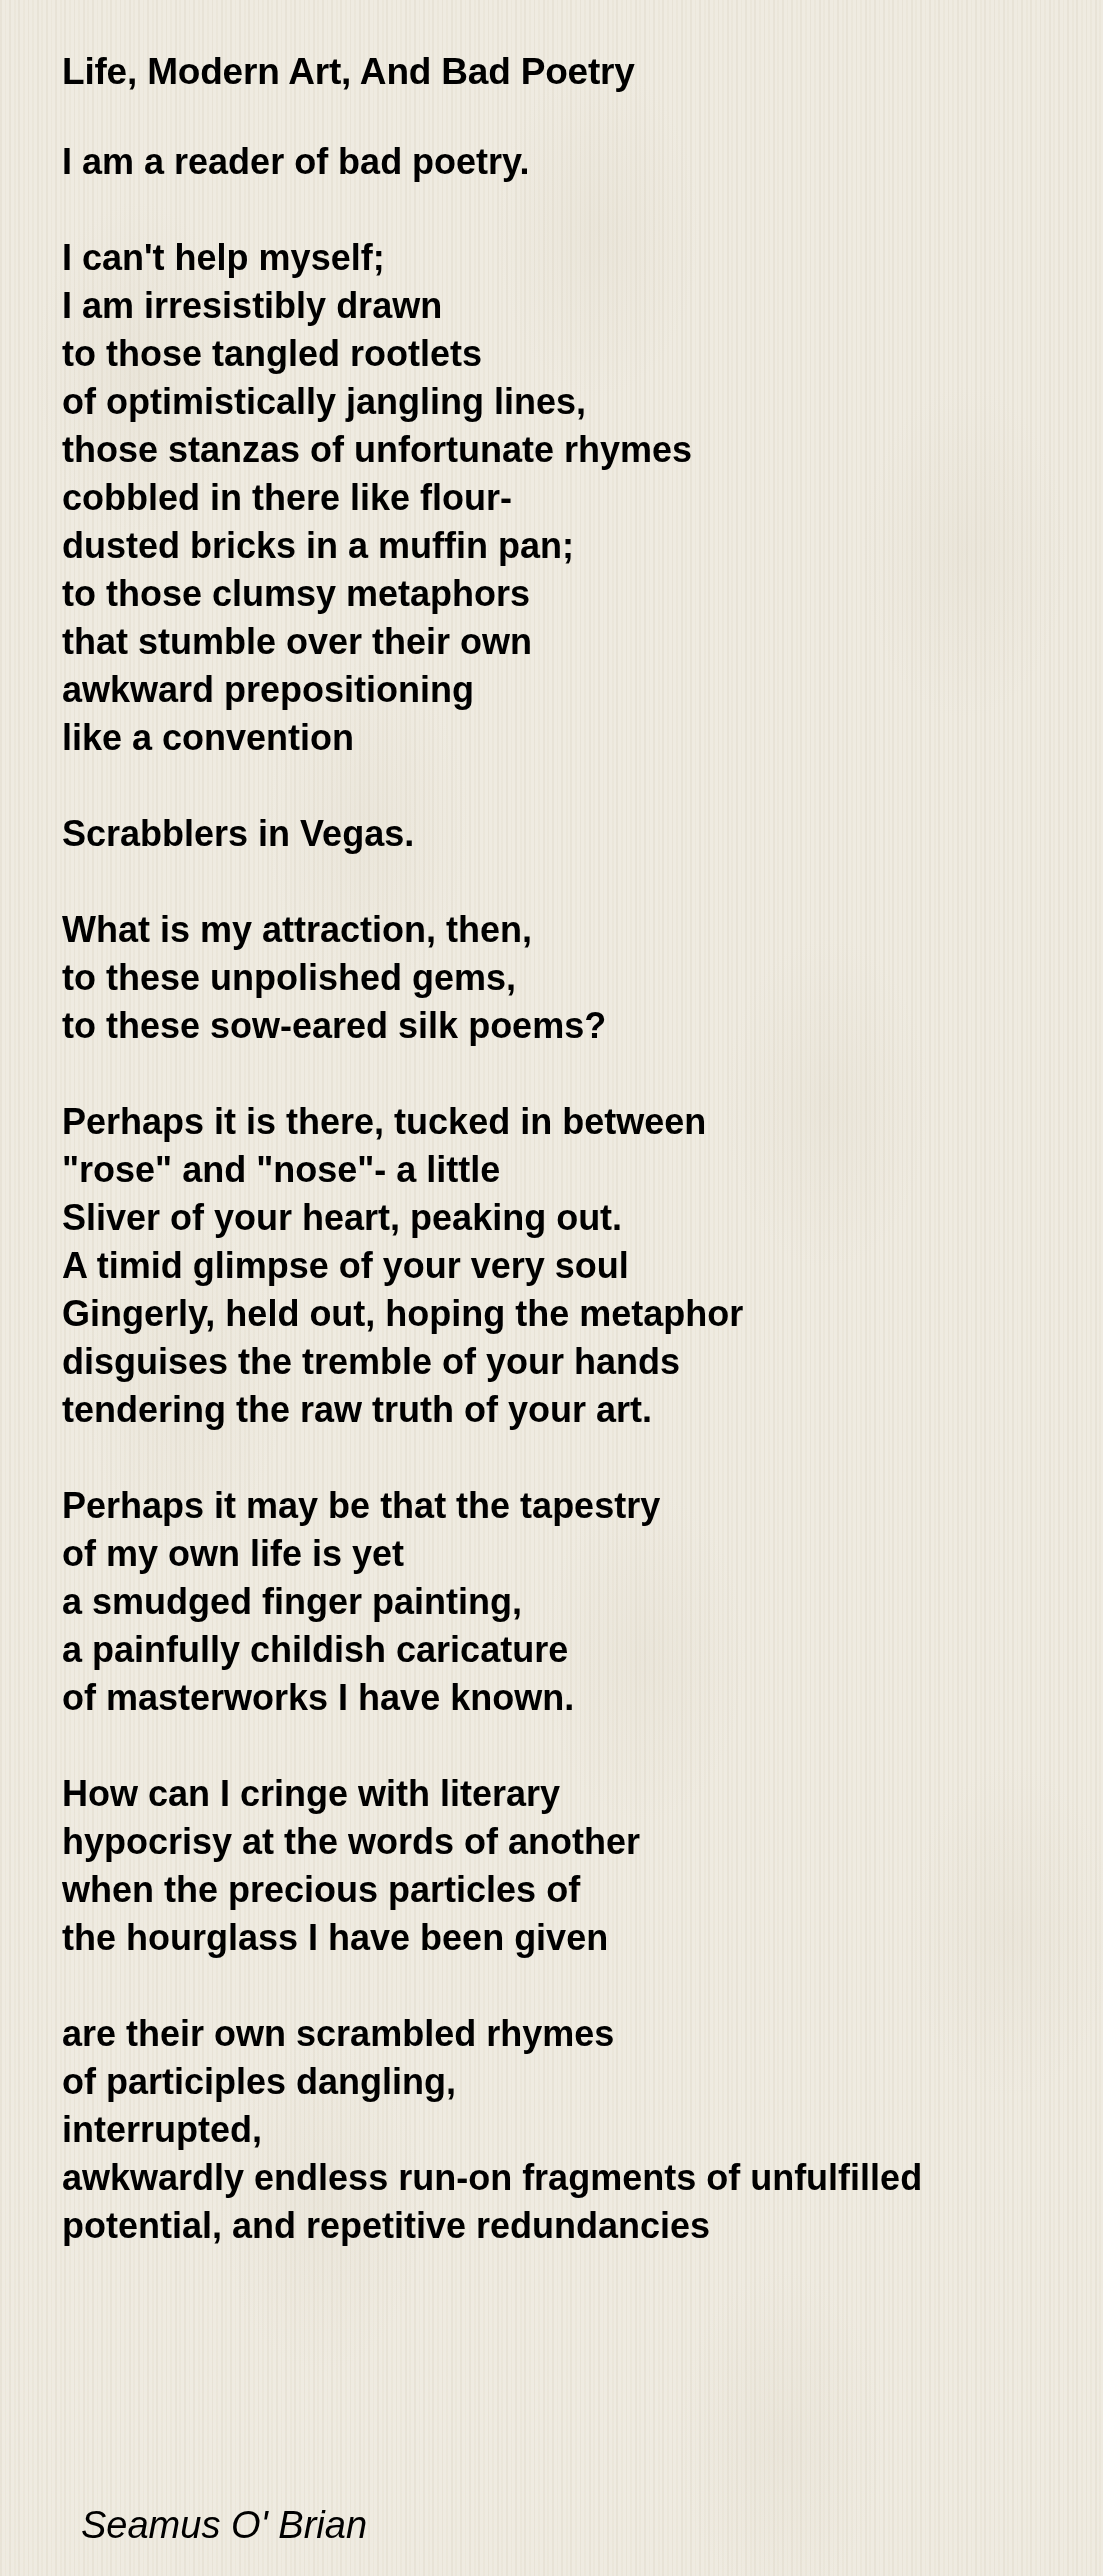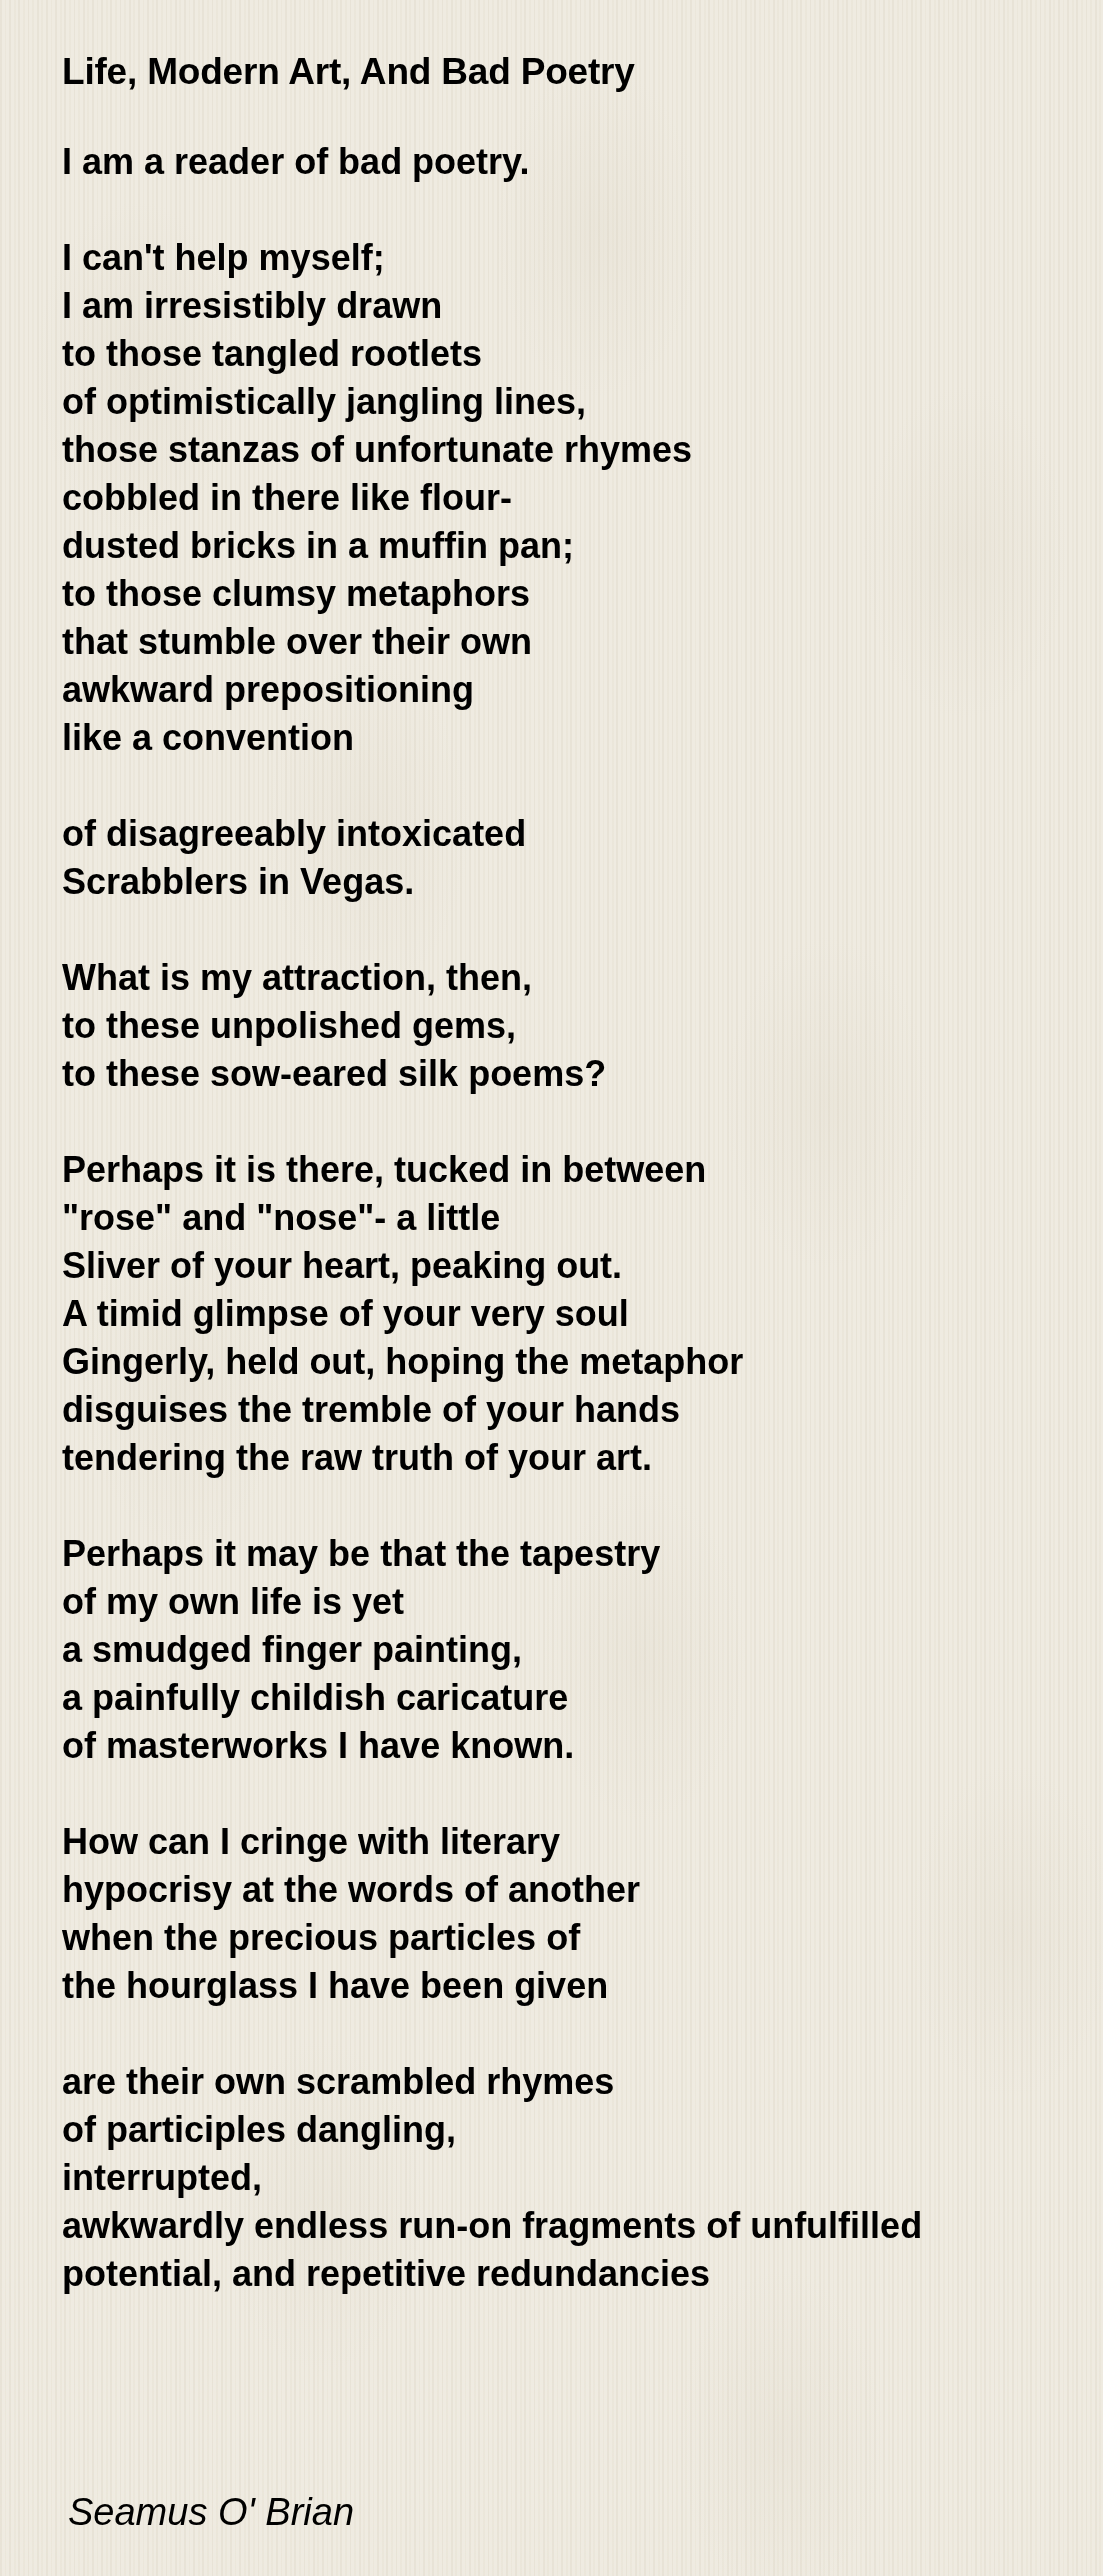--- a/index.html
+++ b/index.html
@@ -57,21 +57,21 @@
   }
   .line {
     display: block;
     height: 48px;
     white-space: nowrap;
   }
   .author {
     position: absolute;
     left: 65px;
     top: 2486px;
-    margin: 3px;
+    margin: 16px;
     font-size: 38px;
     line-height: 46px;
     font-style: italic;
     font-weight: normal;
     white-space: nowrap;
   }
 </style>
 </head>
 <body>
 
@@ -85,21 +85,20 @@
   <span class="line">to those tangled rootlets</span>
   <span class="line">of optimistically jangling lines,</span>
   <span class="line">those stanzas of unfortunate rhymes</span>
   <span class="line">cobbled in there like flour-</span>
   <span class="line">dusted bricks in a muffin pan;</span>
   <span class="line">to those clumsy metaphors</span>
   <span class="line">that stumble over their own</span>
   <span class="line">awkward prepositioning</span>
   <span class="line">like a convention</span>
   <span class="line"></span>
-  <span class="line">of disagreeably intoxicated</span>
   <span class="line">Scrabblers in Vegas.</span>
   <span class="line"></span>
   <span class="line">What is my attraction, then,</span>
   <span class="line">to these unpolished gems,</span>
   <span class="line">to these sow-eared silk poems?</span>
   <span class="line"></span>
   <span class="line">Perhaps it is there, tucked in between</span>
   <span class="line">"rose" and "nose"- a little</span>
   <span class="line">Sliver of your heart, peaking out.</span>
   <span class="line">A timid glimpse of your very soul</span>

